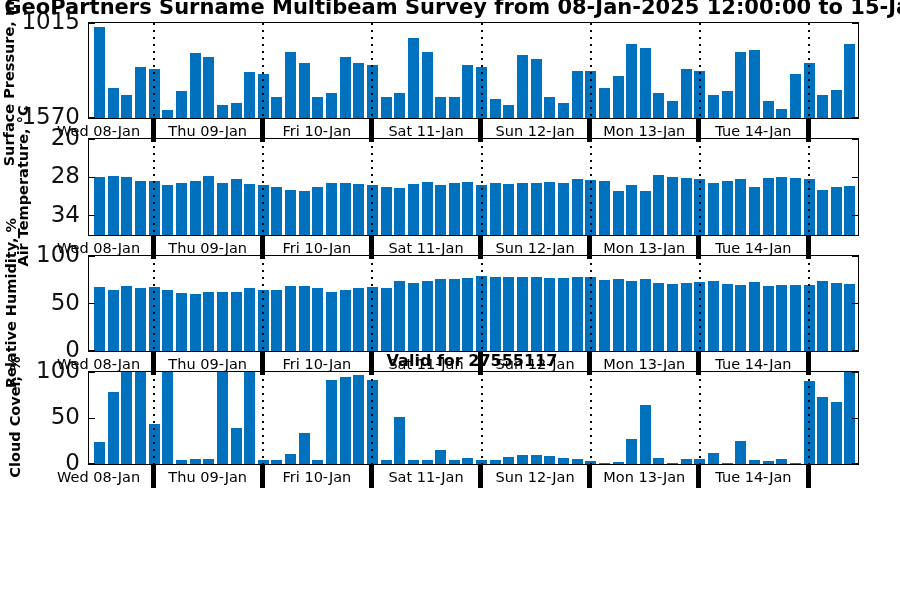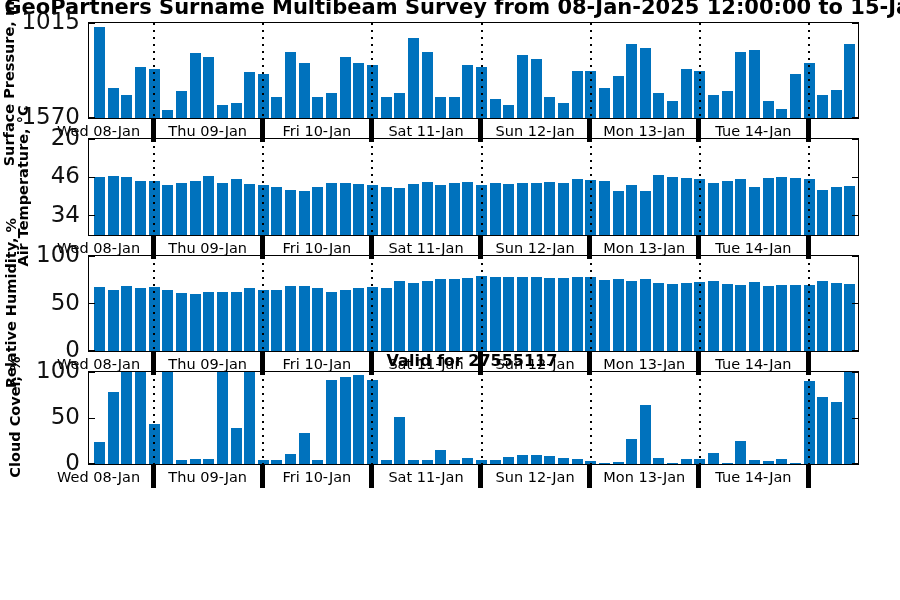--- a/index.html
+++ b/index.html
@@ -196,21 +196,21 @@
         <div class="gridline" style="left: 609.9px; height: 96px;"></div>
         <div class="gridline" style="left: 719px; height: 96px;"></div>
         <div class="tickmark" style="left: 0px; width: 6px; top: 76.3px;"></div>
         <div class="tickmark" style="right: 0px; width: 6px; top: 76.3px;"></div>
         <div class="tickmark" style="left: 0px; width: 6px; top: 37.9px;"></div>
         <div class="tickmark" style="right: 0px; width: 6px; top: 37.9px;"></div>
         <div class="tickmark" style="left: 0px; width: 6px; top: 0px;"></div>
         <div class="tickmark" style="right: 0px; width: 6px; top: 0px;"></div>
       </div>
       <div class="ytick" style="top: 200.8px;">34</div>
-      <div class="ytick" style="top: 162.4px;">46</div>
+      <div class="ytick" style="top: 162.4px;">28</div>
       <div class="ytick" style="top: 124px;">20</div>
       <div class="ylabel" style="left: 23px; top: 186px;">Air Temperature, °C</div>
       <div class="day-sep" style="left: 150.6px; top: 236px; height: 23px;"></div>
       <div class="day-sep" style="left: 259.8px; top: 236px; height: 23px;"></div>
       <div class="day-sep" style="left: 368.9px; top: 236px; height: 23px;"></div>
       <div class="day-sep" style="left: 478.1px; top: 236px; height: 23px;"></div>
       <div class="day-sep" style="left: 587.2px; top: 236px; height: 23px;"></div>
       <div class="day-sep" style="left: 696.4px; top: 236px; height: 23px;"></div>
       <div class="day-sep" style="left: 805.5px; top: 236px; height: 23px;"></div>
       <div class="day-label" style="left: 98.6px; top: 240px;">Wed 08-Jan</div>

